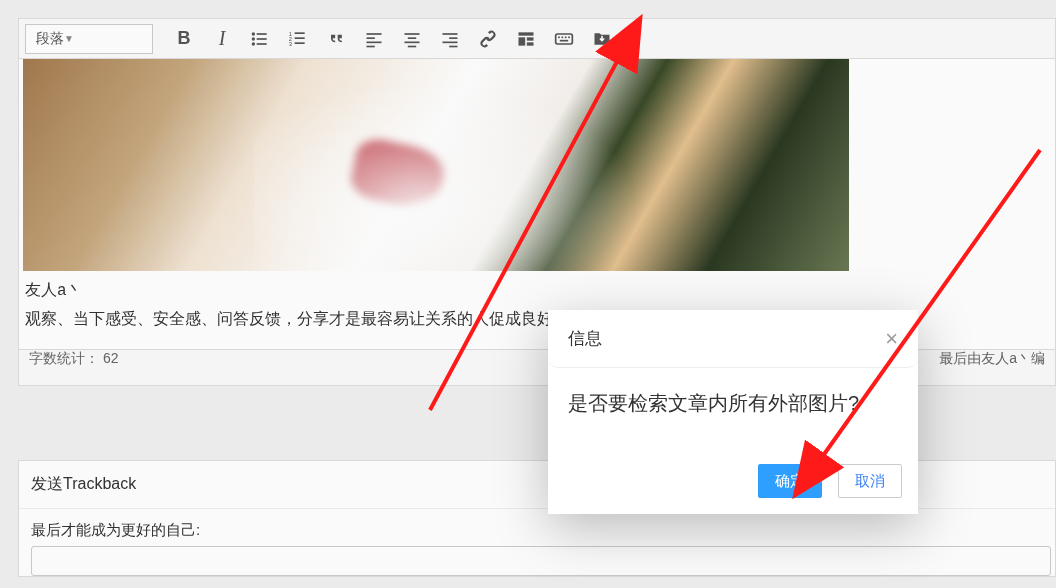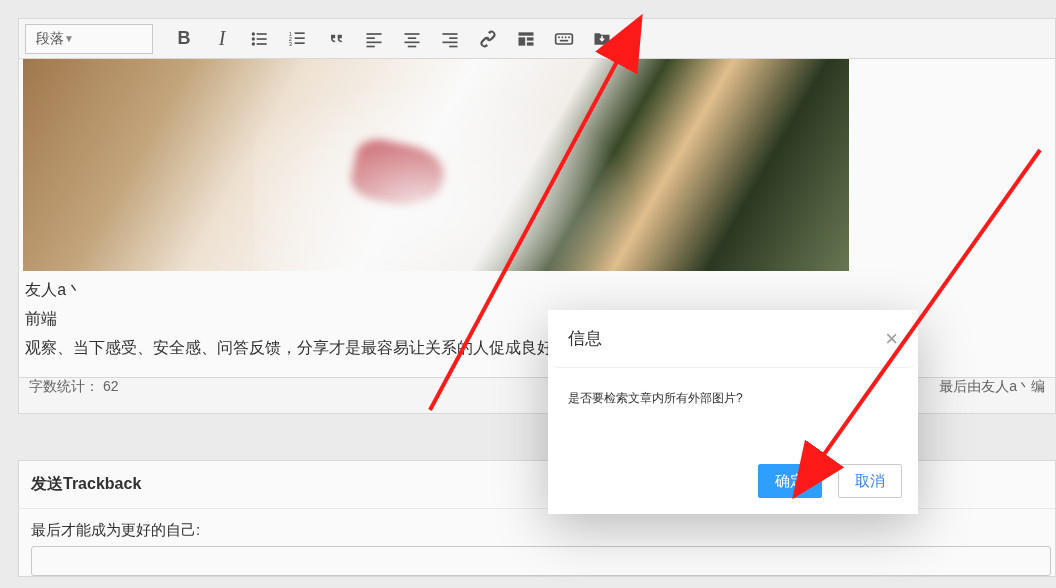--- a/index.html
+++ b/index.html
@@ -89,21 +89,21 @@
   }
 
   
   .trackback-panel {
     position: absolute; left: 18px; right: 0; top: 460px;
     border: 1px solid #ddd; background: #fff;
   }
   .tb-header {
     height: 48px; display: flex; align-items: center;
     padding: 0 12px; border-bottom: 1px solid #eee;
-    font-size: 16px; font-weight: 700; color: #333;
+    font-size: 16px; font-weight: 400; color: #333;
   }
   .tb-body { padding: 12px 12px 0 12px; font-size: 15px; color: #333; }
   .tb-input {
     width: 1020px; height: 30px; margin-top: 6px;
     border: 1px solid #ccc; border-radius: 3px; background: #fff;
   }
 
   
   .modal {
     position: absolute;
@@ -113,21 +113,21 @@
     box-shadow: 0 14px 50px rgba(0,0,0,0.25);
     z-index: 30;
   }
   .modal-head {
     height: 58px; display: flex; align-items: center; justify-content: space-between;
     padding: 0 20px; border-bottom: 1px solid #eee;
     font-size: 17px; color: #333; border-radius: 10px;
   }
   .modal-close { color: #999; font-size: 22px; line-height: 1; cursor: pointer; }
   .modal-body {
-    padding: 22px 26px 0 20px; font-size: 12px; color: #333;
+    padding: 22px 26px 0 20px; font-size: 20px; color: #333;
   }
   .modal-foot {
     position: absolute; right: 16px; bottom: 16px; display: flex; gap: 16px;
   }
   .btn {
     height: 34px; min-width: 62px; padding: 0 16px;
     border: 1px solid #ccc; background: #fff; color: #3b82f6;
     font-size: 15px; display: flex; align-items: center; justify-content: center;
     border-radius: 2px; cursor: pointer;
   }
@@ -232,21 +232,20 @@
             <path d="M12 9v5m0 0l-2-2m2 2l2-2" stroke="#fff" stroke-width="2" fill="none" stroke-linecap="round"></path>
           </svg>
       </div>
     </div>
 
     <div class="content-area">
       <div class="editor-body">
         <div class="editor-image"></div>
         <div class="text-block">
           <div class="l1">友人a丶</div>
-          <div class="l2">前端</div>
           <div class="l3">观察、当下感受、安全感、问答反馈，分享才是最容易让关系的人促成良好关系的方式，最后才能成为更好的自己。</div>
         </div>
       </div>
     </div>
 
     <div class="statusbar">
       <div>
         <span>字数统计：</span>
         <span>62</span>
       </div>

